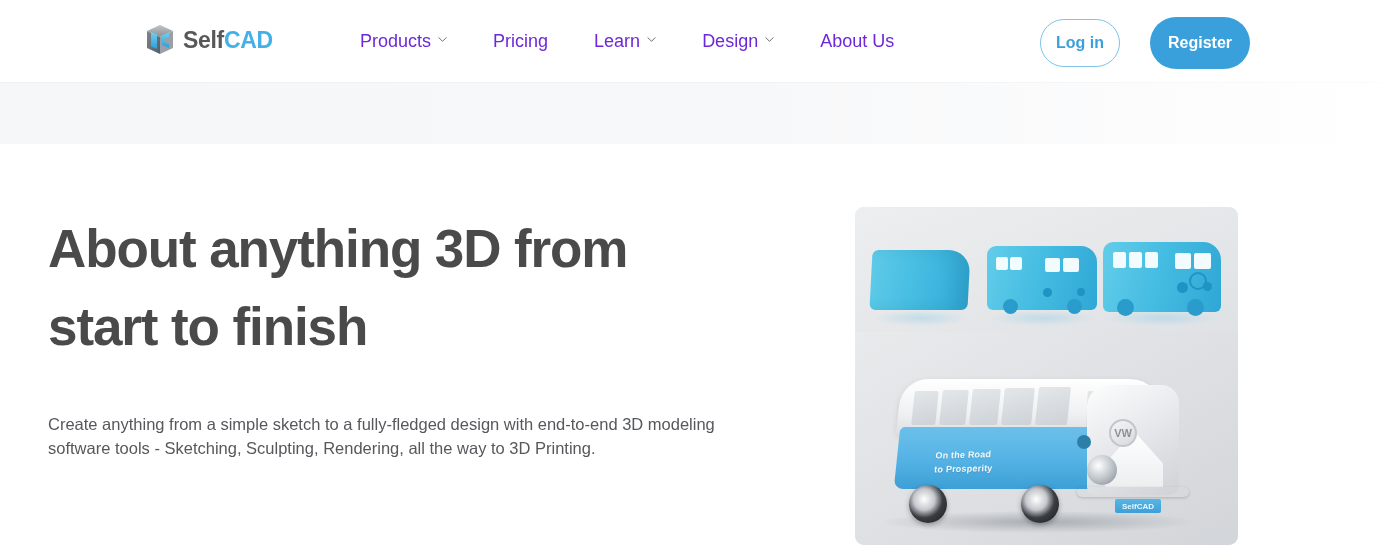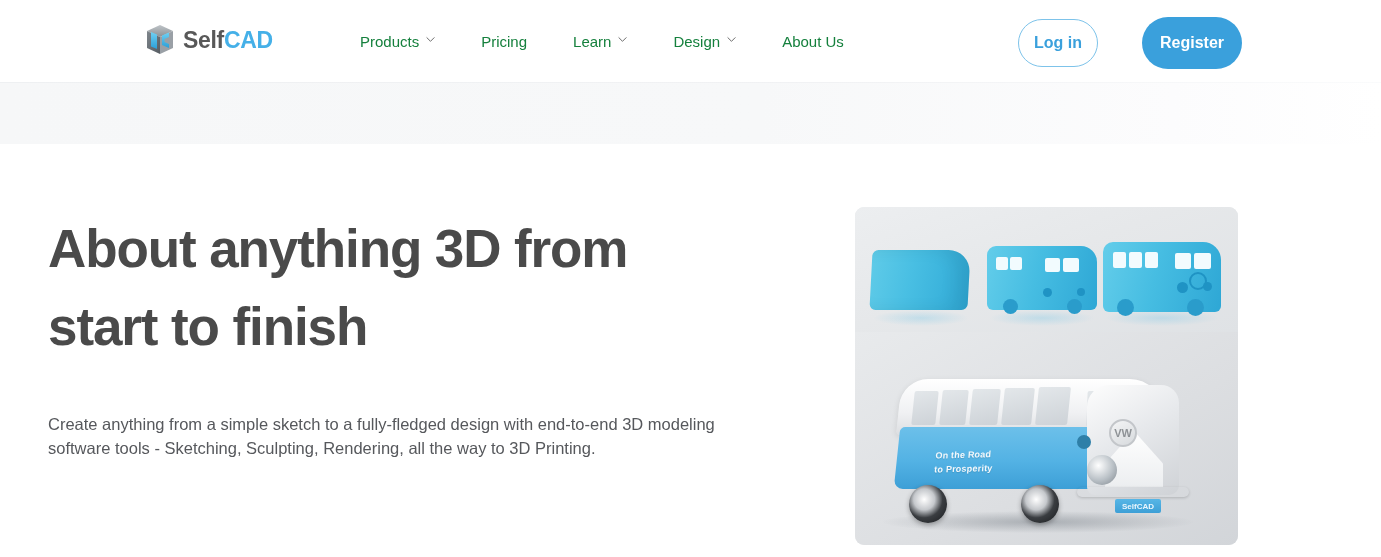--- a/index.html
+++ b/index.html
@@ -20,28 +20,28 @@
   }
   .logo { position:absolute; left:145px; top:24px; display:flex; align-items:center; gap:8px; cursor:pointer; }
   .logo-mark { width:30px; height:32px; position:relative; flex:none; }
   .logo-text { font-size:23px; font-weight:600; letter-spacing:-0.3px; line-height:1; }
   .logo-self { color:#585858; }
   .logo-cad { color:#45b0e8; }
 
   .nav { position:absolute; left:360px; top:0; height:82px; display:flex; align-items:center; gap:0; }
   .nav-item {
     display:flex; align-items:center; gap:7px;
-    font-size:15px; color:#15803d; cursor:pointer;
+    font-size:18px; color:#6d28d9; cursor:pointer;
     padding:10px 0; margin-right:46px; white-space:nowrap;
   }
   .nav-item:last-child { margin-right:12px; }
   .chev { display:inline-block; width:9px; height:9px; position:relative; top:-2px; }
   .chev svg { display:block; }
 
-  .auth { position:absolute; right:139px; top:17px; display:flex; align-items:center; gap:44px; }
+  .auth { position:absolute; right:131px; top:17px; display:flex; align-items:center; gap:30px; }
   .btn-login {
     width:80px; height:48px; border-radius:26px;
     border:1.6px solid #7dc3ea; background:#fff;
     color:#3aa0dc; font-size:16px; font-weight:700;
     display:flex; align-items:center; justify-content:center;
     cursor:pointer; font-family:"Liberation Sans", sans-serif;
   }
   .btn-register {
     width:100px; height:52px; border-radius:26px; border:none;
     background:#3aa0dc; color:#ffffff; font-size:16px; font-weight:700;

